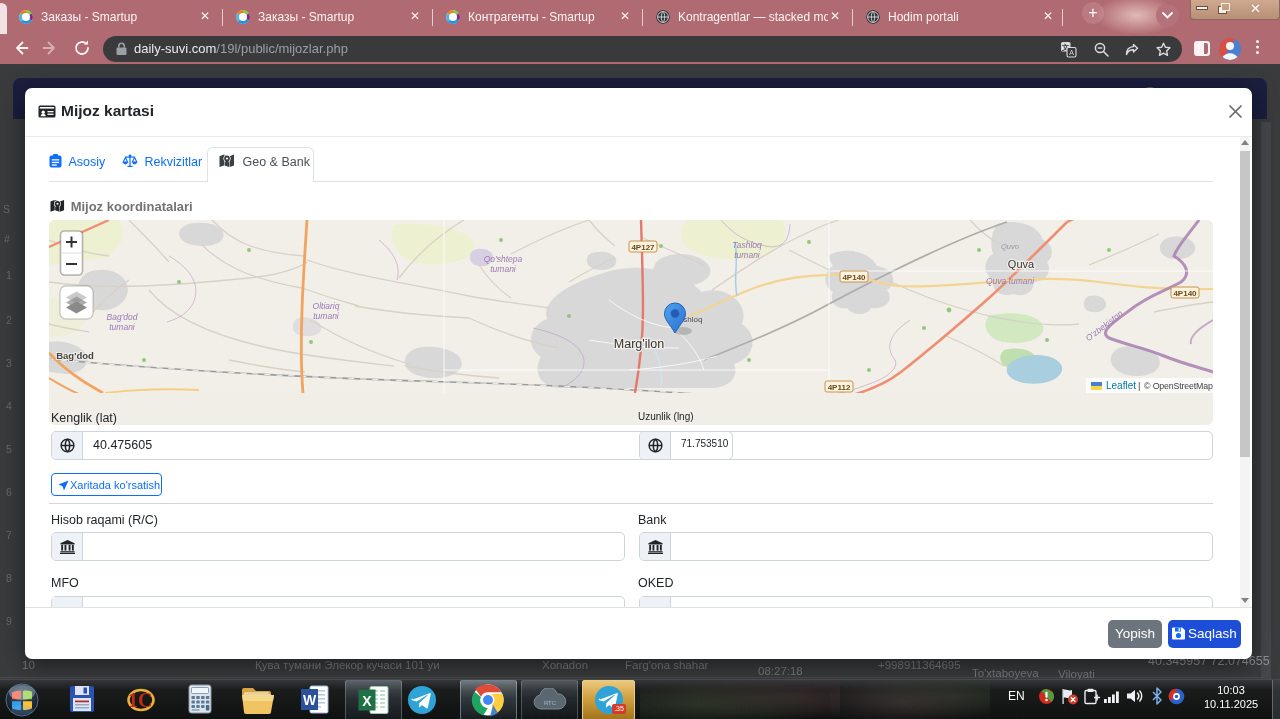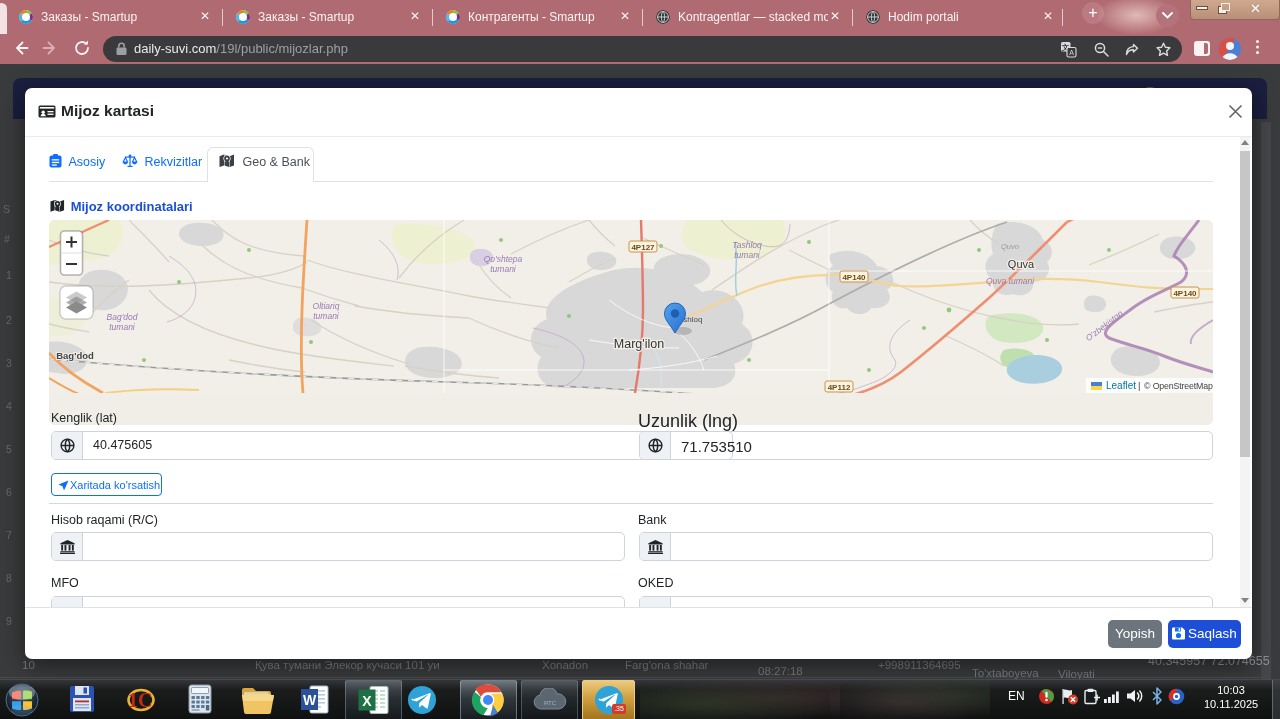--- a/index.html
+++ b/index.html
@@ -251,21 +251,21 @@
       <div style="position:absolute;left:194px;top:66px;color:#495057;font-size:12.5px;">
         <svg style="vertical-align:-2px;" width="16" height="14" viewBox="0 0 16 14">
           <path d="M0.5 3.2 5 1.6v10.8L0.5 14z M5.5 1.6 10 3.2v10.8L5.5 12.4z M10.5 3.2 15 1.6v10.8L10.5 14z" fill="#3a4045" transform="translate(0,-1)"></path>
           <circle cx="8" cy="4.6" r="3.6" fill="#fff"></circle>
           <path d="M8 1.6a2.9 2.9 0 0 1 2.9 2.9C10.9 6.7 8 9.4 8 9.4S5.1 6.7 5.1 4.5A2.9 2.9 0 0 1 8 1.6z" fill="#3a4045"></path>
           <circle cx="8" cy="4.5" r="1.1" fill="#fff"></circle>
         </svg>
         <span style="margin-left:4px;">Geo &amp; Bank</span>
       </div>
 
-      <div style="position:absolute;left:25px;top:111px;font-size:13px;font-weight:bold;color:#1d4ed8;">
+      <div style="position:absolute;left:25px;top:111px;font-size:13px;font-weight:bold;color:#737373;">
         <svg style="vertical-align:-2px;" width="15" height="14" viewBox="0 0 16 14">
           <path d="M0.5 3.2 5 1.6v10.8L0.5 14z M5.5 1.6 10 3.2v10.8L5.5 12.4z M10.5 3.2 15 1.6v10.8L10.5 14z" fill="#212529" transform="translate(0,-1)"></path>
           <circle cx="8" cy="4.6" r="3.6" fill="#fff"></circle>
           <path d="M8 1.6a2.9 2.9 0 0 1 2.9 2.9C10.9 6.7 8 9.4 8 9.4S5.1 6.7 5.1 4.5A2.9 2.9 0 0 1 8 1.6z" fill="#212529"></path>
           <circle cx="8" cy="4.5" r="1.1" fill="#fff"></circle>
         </svg>
         <span style="margin-left:2px;">Mijoz koordinatalari</span>
       </div>
 
       <div id="mapbox" style="position:absolute;left:24px;top:132px;width:1164px;height:205px;border-radius:6px;overflow:hidden;background:#f1eee7;">
@@ -453,37 +453,37 @@
           <g fill="#8a8a8a">
             <path d="M27.5 71.5 38 77.5 27.5 83.5 17 77.5z" opacity=".45"></path>
             <path d="M27.5 76.5 38 82.5 27.5 88.5 17 82.5z" opacity=".7"></path>
             <path d="M27.5 81.5 38 87.5 27.5 93.5 17 87.5z"></path>
           </g>
         </g>
       </svg>
       </div>
 
       <div style="position:absolute;left:26px;top:323px;font-size:12.5px;color:#212529;">Kenglik (lat)</div>
-      <div style="position:absolute;left:613px;top:323px;font-size:18px;color:#212529;">Uzunlik (lng)</div>
+      <div style="position:absolute;left:613px;top:323px;font-size:10px;color:#212529;">Uzunlik (lng)</div>
 
       <div style="position:absolute;left:26px;top:343px;width:682px;height:29px;border:1px solid #ced4da;border-radius:5px;">
         <div style="position:absolute;left:0;top:0;width:31px;height:27px;background:#eef1f6;border-right:1px solid #ced4da;border-radius:4px 0 0 4px;"></div>
         <svg style="position:absolute;left:8px;top:6px;" width="15" height="15" viewBox="0 0 15 15">
           <circle cx="7.5" cy="7.5" r="6.4" fill="none" stroke="#212529" stroke-width="1.4"></circle>
           <path d="M1.1 7.5h12.8M7.5 1.1c-3 2.4-3 10.4 0 12.8M7.5 1.1c3 2.4 3 10.4 0 12.8" fill="none" stroke="#212529" stroke-width="1.4"></path>
         </svg>
         <div style="position:absolute;left:41px;top:6px;font-size:12.5px;color:#212529;">40.475605</div>
       </div>
       <div style="position:absolute;left:614px;top:343px;width:574px;height:29px;border:1px solid #ced4da;border-radius:5px;">
         <div style="position:absolute;left:0;top:0;width:31px;height:27px;background:#eef1f6;border-right:1px solid #ced4da;border-radius:4px 0 0 4px;"></div>
         <svg style="position:absolute;left:8px;top:6px;" width="15" height="15" viewBox="0 0 15 15">
           <circle cx="7.5" cy="7.5" r="6.4" fill="none" stroke="#212529" stroke-width="1.4"></circle>
           <path d="M1.1 7.5h12.8M7.5 1.1c-3 2.4-3 10.4 0 12.8M7.5 1.1c3 2.4 3 10.4 0 12.8" fill="none" stroke="#212529" stroke-width="1.4"></path>
         </svg>
-        <div style="position:absolute;left:41px;top:6px;font-size:15px;color:#212529;">71.753510</div>
+        <div style="position:absolute;left:41px;top:6px;font-size:10px;color:#212529;">71.753510</div>
       </div>
 
       <div style="position:absolute;left:26px;top:385px;width:111px;height:23px;border:1px solid #0d6efd;border-radius:4px;color:#0d6efd;font-size:11px;white-space:nowrap;">
         <svg style="position:absolute;left:6px;top:6px;" width="11" height="11" viewBox="0 0 11 11">
           <path d="M10.5 0.5 0.5 4.6l4 1.6 1.5 4.3z" fill="#0d6efd"></path>
         </svg>
         <span style="position:absolute;left:18px;top:5px;text-align:center;">Xaritada ko'rsatish</span>
       </div>
 
       <div style="position:absolute;left:24px;top:415px;width:1164px;height:1px;background:#d4d7da;"></div>

